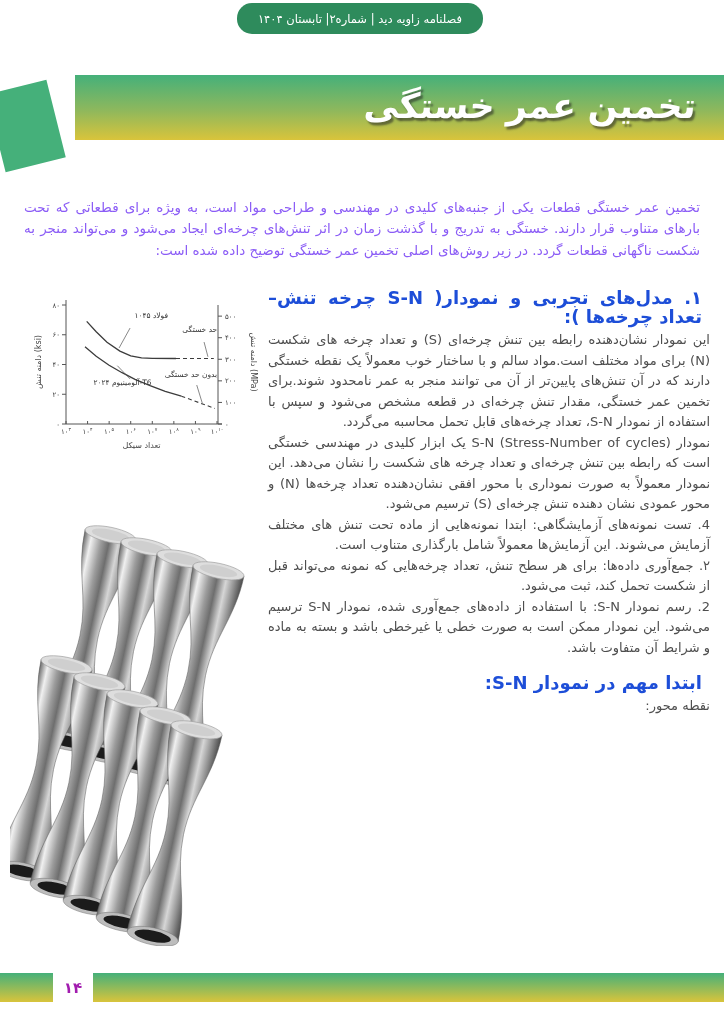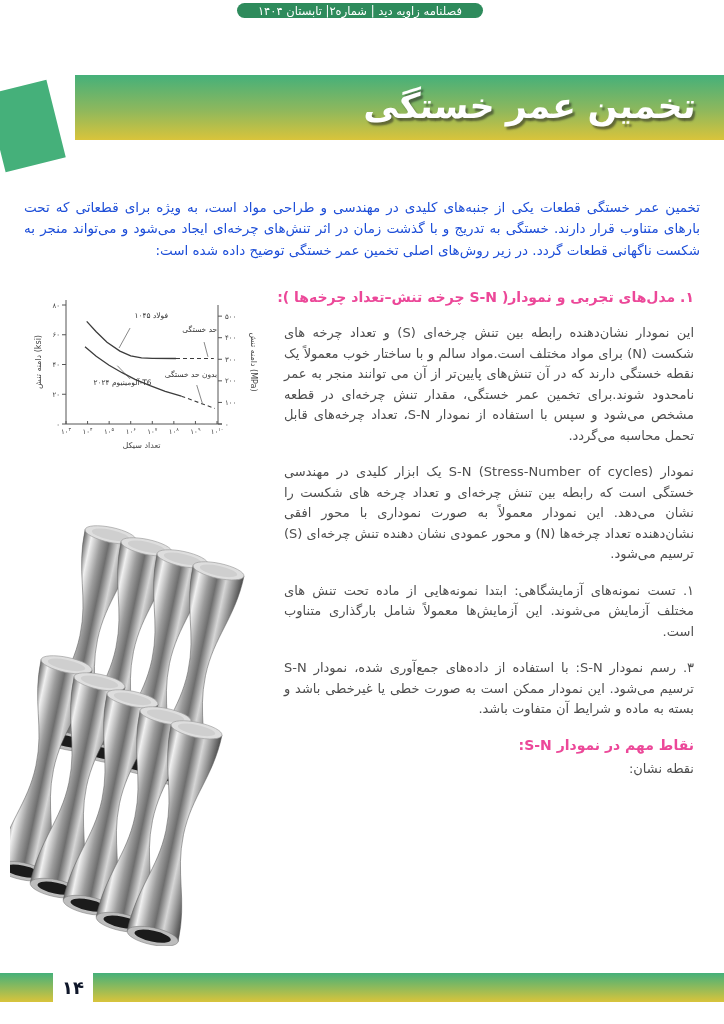--- a/index.html
+++ b/index.html
@@ -6,70 +6,70 @@
     --c-header:#2e8b5c;
     --c-green:#45b07a;
     --c-yellow:#d9c43b;
   }
   html,body{margin:0;padding:0;}
   body{
     width:724px;height:1024px;position:relative;background:#ffffff;
     font-family:"DejaVu Sans",sans-serif;overflow:hidden;color:#4e4e4e;
   }
   .issue-pill{
-    position:absolute;left:237px;top:3px;width:246px;height:15px;
+    position:absolute;left:237px;top:3px;width:246px;height:31px;
     background:var(--c-header,#2e8b5c);border-radius:15px;
     display:flex;align-items:center;justify-content:center;
     color:#fff;font-size:11.5px;direction:rtl;white-space:nowrap;
   }
   .banner{
     position:absolute;left:75px;top:75px;width:649px;height:65px;
     background:linear-gradient(180deg,var(--c-green,#45b07a) 0%,#8fb85c 55%,var(--c-yellow,#d9c43b) 100%);
   }
   .banner-title{
     position:absolute;right:28px;top:50%;transform:translateY(-54%) skewX(-4deg);
     font-size:35px;font-weight:bold;color:#ffffff;direction:rtl;white-space:nowrap;
     text-shadow:2.5px 3px 2px rgba(35,35,35,.55);
   }
   .corner-accent{
     position:absolute;left:-5px;top:86px;width:62px;height:80px;
     background:var(--c-green,#45b07a);transform:rotate(-14deg);
   }
   .intro{
     position:absolute;left:24px;top:183px;width:676px;
-    direction:rtl;text-align:justify;font-size:13.5px;line-height:21.5px;color:#1d4ed8;
+    direction:rtl;text-align:justify;font-size:13.5px;line-height:21.5px;color:#8b5cf6;
   }
   .chart-wrap{position:absolute;left:30px;top:290px;width:235px;height:172px;}
   .chart-wrap svg{display:block;}
   .ax{stroke:#555;stroke-width:1;fill:none;}
   .tk{font-family:"DejaVu Sans",sans-serif;font-size:7px;fill:#444;}
   .axt{font-family:"DejaVu Sans",sans-serif;font-size:8px;fill:#444;}
   .crv{fill:none;stroke:#3c3c3c;stroke-width:1.3;}
   .dsh{stroke-dasharray:4 3;stroke-width:1.1;}
   .ptr{stroke:#555;stroke-width:0.7;}
   .lbl{font-family:"DejaVu Sans",sans-serif;font-size:7.5px;fill:#333;}
   .article-col{
     position:absolute;left:268px;top:288px;width:442px;
     direction:rtl;text-align:justify;font-size:13px;line-height:20.5px;color:#4e4e4e;
   }
-  .article-col h3{font-size:14px;color:#ec4899;margin:15px 16px 4px 0;line-height:19px;}
+  .article-col h3{font-size:18px;color:#1d4ed8;margin:15px 8px 4px 0;line-height:19px;}
   .article-col h3:first-child{margin-top:0;}
-  .article-col p{margin:16px;}
+  .article-col p{margin:0;}
   .article-col .sub{margin-top:2px;}
   .specimens{position:absolute;left:10px;top:498px;width:255px;height:448px;}
   .footer-bar{
     position:absolute;top:973px;height:29px;
     background:linear-gradient(180deg,var(--c-green,#45b07a) 0%,var(--c-yellow,#d9c43b) 100%);
   }
   .footer-bar.left{left:0;width:53px;}
   .footer-bar.right{left:93px;width:631px;}
   .page-num{
     position:absolute;left:53px;top:973px;width:40px;height:29px;
     display:flex;align-items:center;justify-content:center;
-    font-size:18px;font-weight:bold;color:#0f172a;
+    font-size:15px;font-weight:bold;color:#a21caf;
   }
 </style>
 </head>
 <body>
 
 <div class="issue-pill">
   <span>فصلنامه زاویه دید | شماره۲| تابستان ۱۴۰۴</span>
 </div>
 
 <div class="banner">
@@ -139,25 +139,26 @@
       <text class="lbl" x="160.89857142857142" y="86.995" text-anchor="middle">بدون حد خستگی</text>
     </svg>
 </div>
 
 <div class="article-col">
   <h3>۱. مدل‌های تجربی و نمودار( S-N چرخه تنش–تعداد چرخه‌ها ):</h3>
   <p>این نمودار نشان‌دهنده رابطه بین تنش چرخه‌ای (S) و تعداد چرخه های شکست (N) برای مواد مختلف است.مواد سالم و با ساختار خوب معمولاً یک نقطه خستگی دارند که در آن تنش‌های پایین‌تر از آن می توانند منجر به عمر نامحدود شوند.برای تخمین عمر خستگی، مقدار تنش چرخه‌ای در قطعه مشخص می‌شود و سپس با استفاده از نمودار S-N، تعداد چرخه‌های قابل تحمل محاسبه می‌گردد.</p>
 
   <p>نمودار S-N (Stress-Number of cycles) یک ابزار کلیدی در مهندسی خستگی است که رابطه بین تنش چرخه‌ای و تعداد چرخه های شکست را نشان می‌دهد. این نمودار معمولاً به صورت نموداری با محور افقی نشان‌دهنده تعداد چرخه‌ها (N) و محور عمودی نشان دهنده تنش چرخه‌ای (S) ترسیم می‌شود.</p>
 
-  <p>۱. تست نمونه‌های آزمایشگاهی: ابتدا نمونه‌هایی از ماده تحت تنش های مختلف آزمایش می‌شوند. این آزمایش‌ها معمولاً شامل بارگذاری متناوب است.</p>
-  <p>۳. رسم نمودار S-N: با استفاده از داده‌های جمع‌آوری شده، نمودار S-N ترسیم می‌شود. این نمودار ممکن است به صورت خطی یا غیرخطی باشد و بسته به ماده و شرایط آن متفاوت باشد.</p>
+  <p>4. تست نمونه‌های آزمایشگاهی: ابتدا نمونه‌هایی از ماده تحت تنش های مختلف آزمایش می‌شوند. این آزمایش‌ها معمولاً شامل بارگذاری متناوب است.</p>
+  <p>۲. جمع‌آوری داده‌ها: برای هر سطح تنش، تعداد چرخه‌هایی که نمونه می‌تواند قبل از شکست تحمل کند، ثبت می‌شود.</p>
+  <p>2. رسم نمودار S-N: با استفاده از داده‌های جمع‌آوری شده، نمودار S-N ترسیم می‌شود. این نمودار ممکن است به صورت خطی یا غیرخطی باشد و بسته به ماده و شرایط آن متفاوت باشد.</p>
 
-  <h3>نقاط مهم در نمودار S-N:</h3>
-  <p class="sub">نقطه نشان:</p>
+  <h3>ابتدا مهم در نمودار S-N:</h3>
+  <p class="sub">نقطه محور:</p>
 </div>
 
 <div class="specimens">
   <svg viewBox="0 0 255 448" width="255" height="448" xmlns="http://www.w3.org/2000/svg">
     <defs>
       <linearGradient id="met" x1="0" y1="0" x2="1" y2="0">
         <stop offset="0" stop-color="#6a6a6a"></stop>
         <stop offset="0.15" stop-color="#f0f0f0"></stop>
         <stop offset="0.35" stop-color="#9c9c9c"></stop>
         <stop offset="0.5" stop-color="#6e6e6e"></stop>

